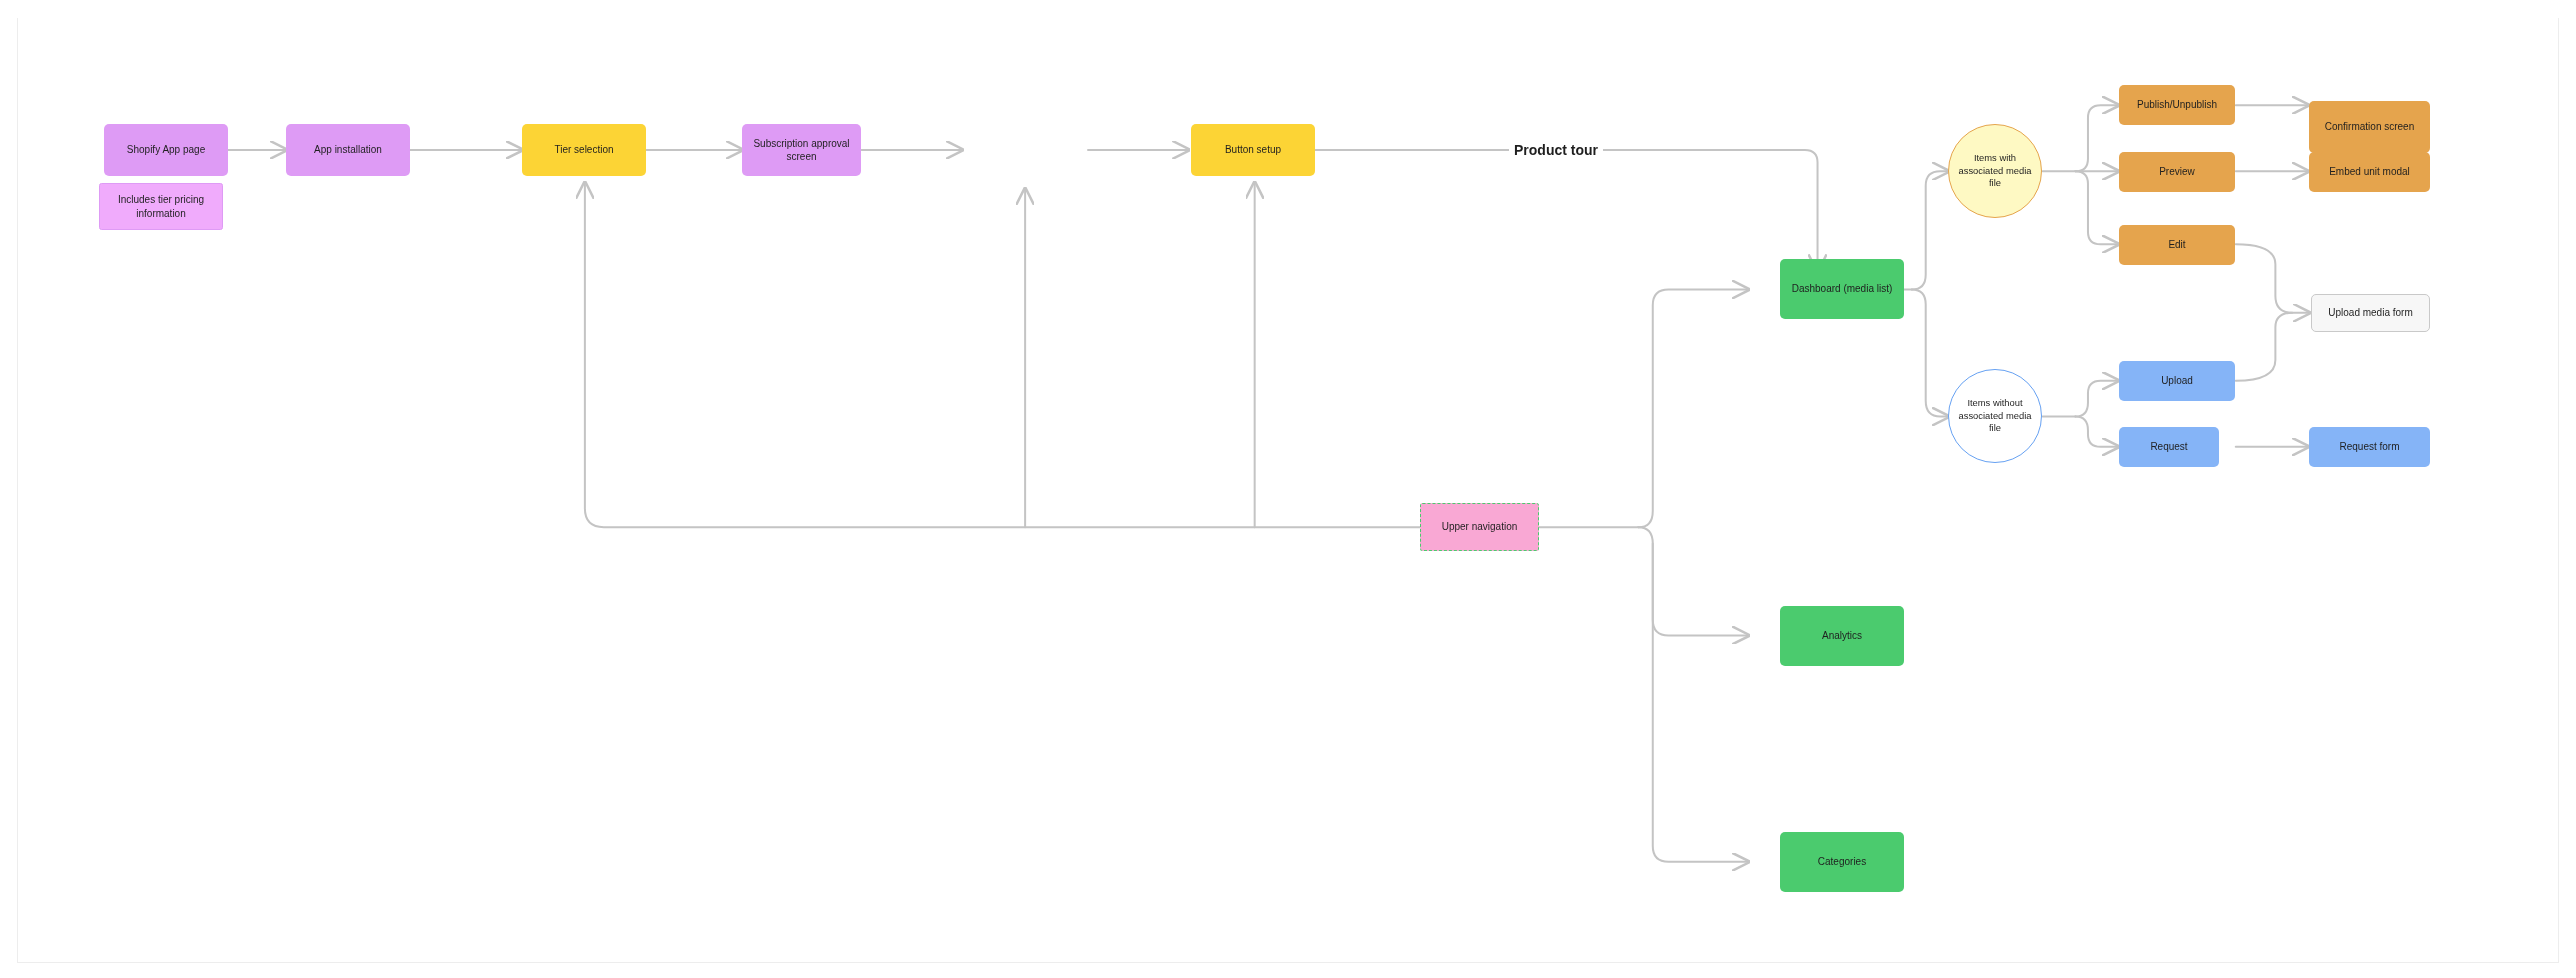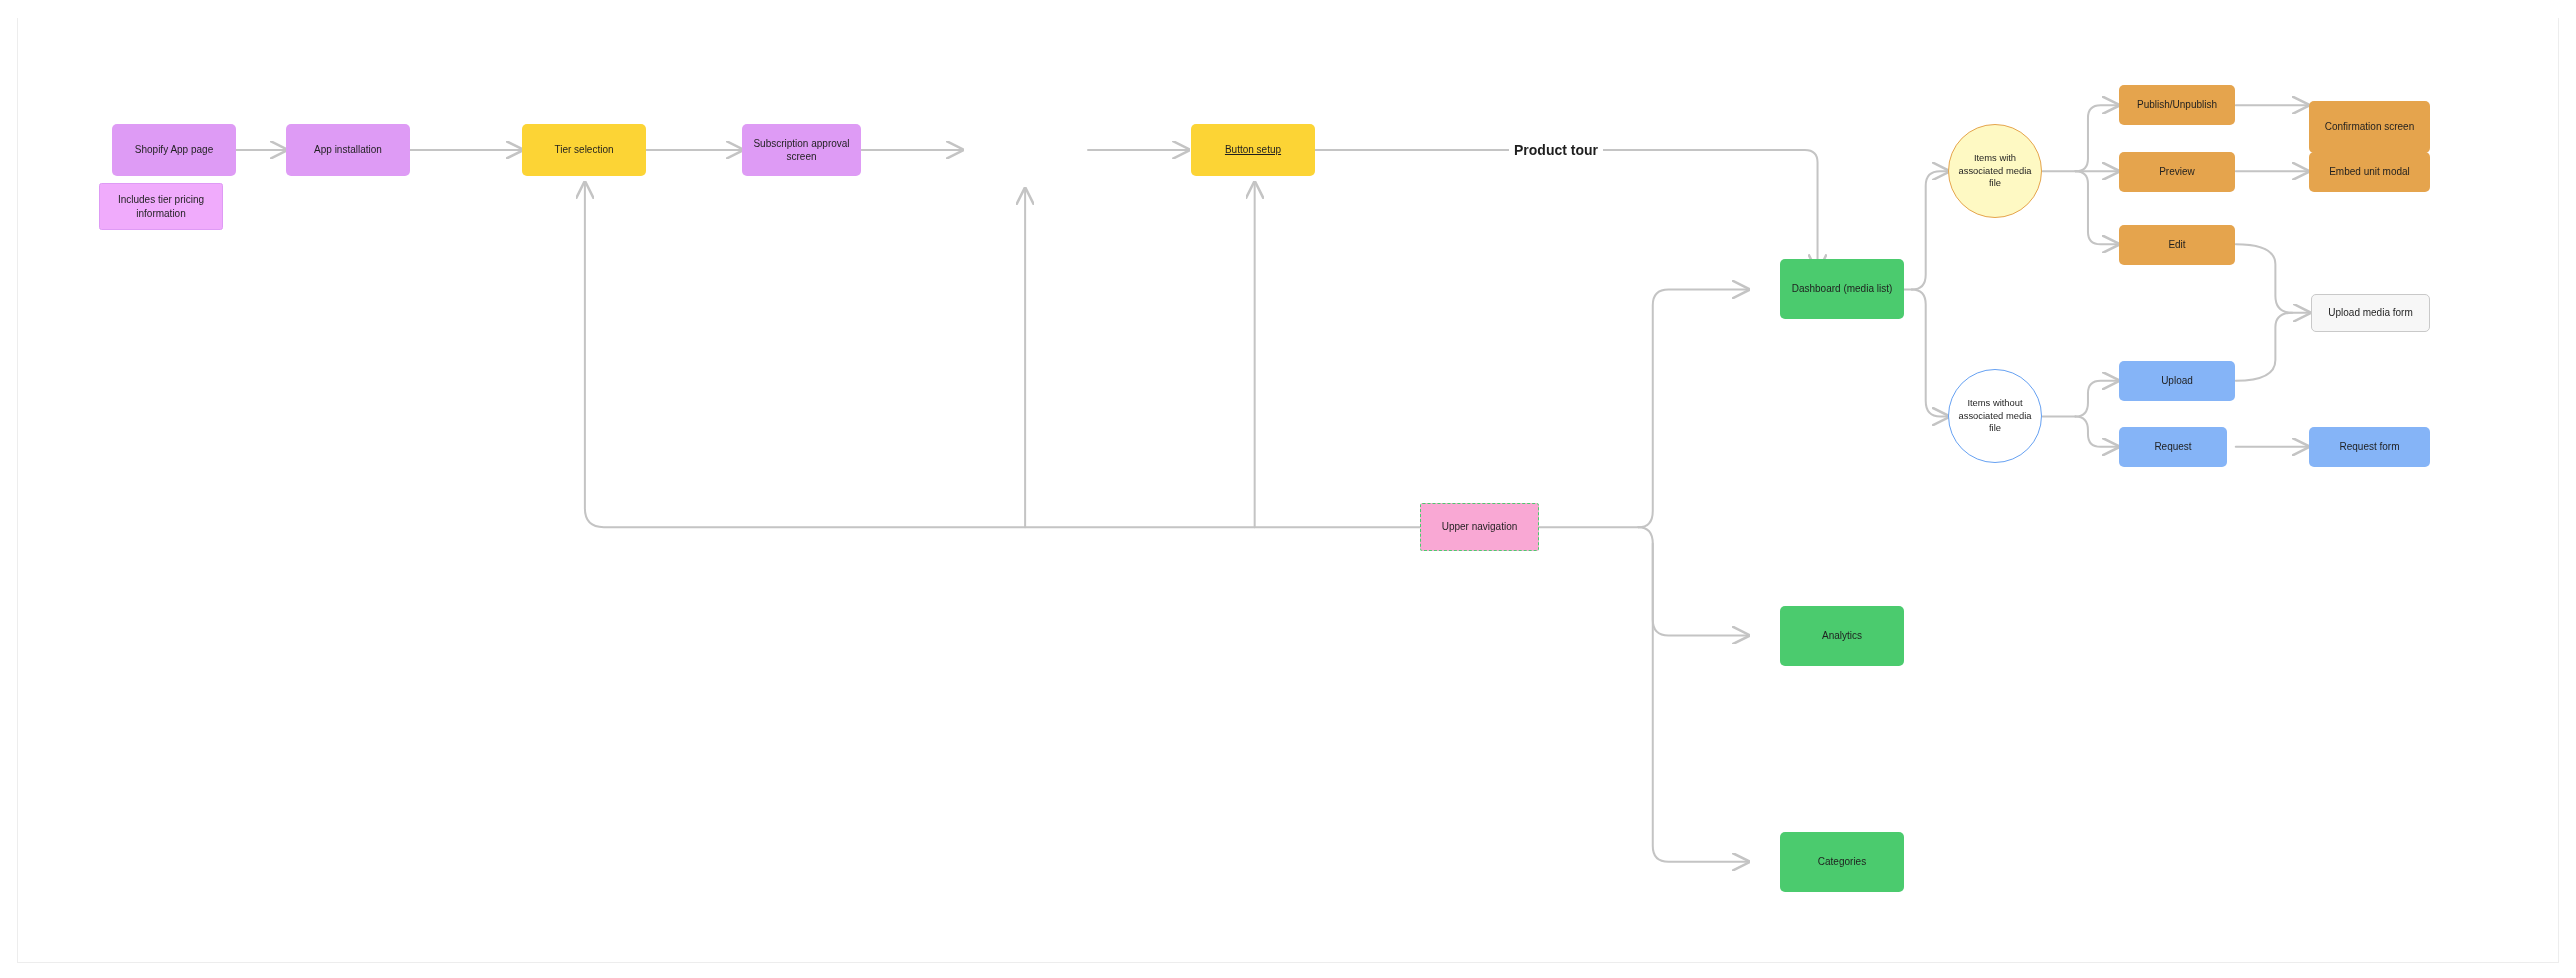--- a/index.html
+++ b/index.html
@@ -145,32 +145,32 @@
       <path d="M 3555 605 Q 3618 605 3618 572 L 3618 520 Q 3618 497 3645 497"></path>
 
       <path d="M 3248 662 L 3300 662"></path>
       <path d="M 3300 662 Q 3320 662 3320 640 L 3320 625 Q 3320 605 3340 605 L 3368 605" marker-end="url(#arw)"></path>
       <path d="M 3300 662 Q 3320 662 3320 684 L 3320 690 Q 3320 710 3340 710 L 3368 710" marker-end="url(#arw)"></path>
 
       <path d="M 3555 710 L 3670 710" marker-end="url(#arw)"></path>
     </g>
   </svg>
 
-  <div class="node purple" style="left:112px; top:124px; width:124px; height:52px;">Shopify App page</div>
+  <div class="node purple" style="left:104px; top:124px; width:124px; height:52px;">Shopify App page</div>
 
   <div class="node note" style="left:99px; top:183px; width:124px; height:47px;">Includes tier pricing information</div>
 
   <div class="node purple" style="left:286px; top:124px; width:124px; height:52px;">App installation</div>
 
   <div class="node yellow" style="left:522px; top:124px; width:124px; height:52px;">Tier selection</div>
 
   <div class="node purple" style="left:742px; top:124px; width:119px; height:52px;">Subscription approval screen</div>
 
 
-  <div class="node yellow" style="left:1191px; top:124px; width:124px; height:52px;text-decoration:underline;">Button setup</div>
+  <div class="node yellow" style="left:1191px; top:124px; width:124px; height:52px;">Button setup</div>
 
   <div class="edge-label" style="left:1509px; top:142px;">Product tour</div>
 
   <div class="node green" style="left:1750px; top:259px; width:124px; height:60px;">Dashboard (media list)</div>
 
   <div class="node dashed" style="left:1420px; top:503px; width:119px; height:48px;">Upper navigation</div>
 
   <div class="node green" style="left:1750px; top:606px; width:124px; height:60px;">Analytics</div>
 
   <div class="node green" style="left:1750px; top:832px; width:124px; height:60px;">Categories</div>
@@ -186,18 +186,18 @@
   <div class="node orange" style="left:2119px; top:152px; width:116px; height:40px;">Preview</div>
 
   <div class="node orange" style="left:2309px; top:152px; width:121px; height:40px;">Embed unit modal</div>
 
   <div class="node orange" style="left:2119px; top:225px; width:116px; height:40px;">Edit</div>
 
   <div class="node plain" style="left:2311px; top:294px; width:119px; height:38px;">Upload media form</div>
 
   <div class="node blue" style="left:2119px; top:361px; width:116px; height:40px;">Upload</div>
 
-  <div class="node blue" style="left:2119px; top:427px; width:108px; height:40px;">Request</div>
+  <div class="node blue" style="left:2119px; top:427px; width:100px; height:40px;">Request</div>
 
   <div class="node blue" style="left:2309px; top:427px; width:121px; height:40px;">Request form</div>
 
 </div>
 
 
 </body></html>

